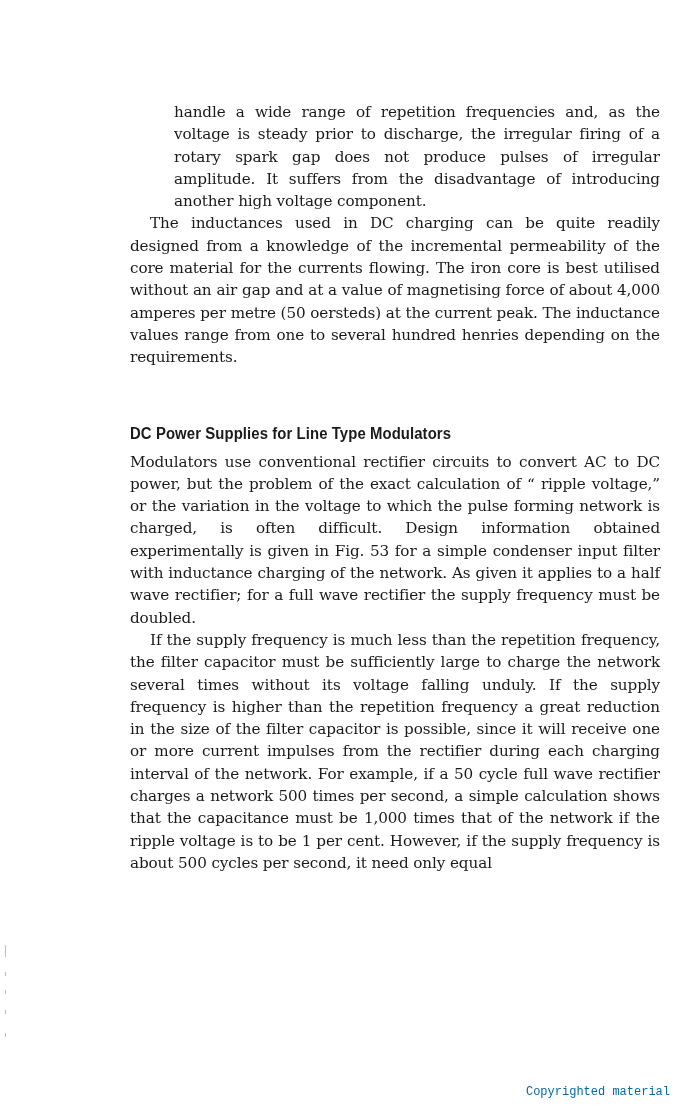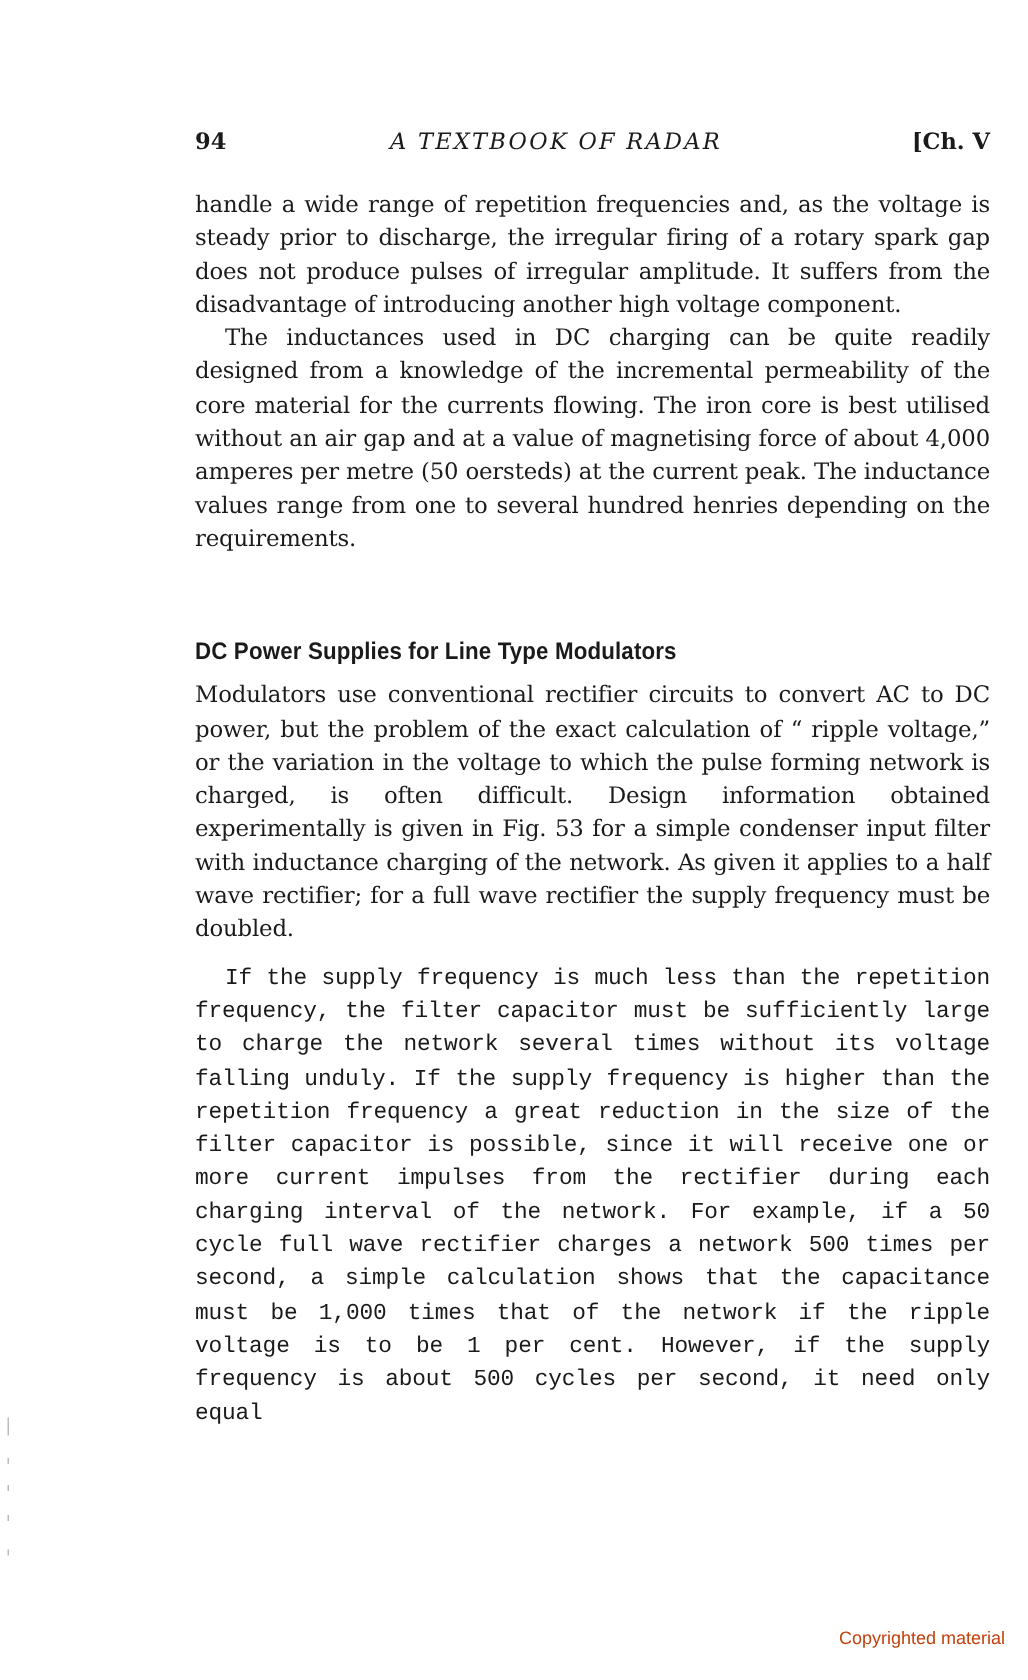--- a/index.html
+++ b/index.html
@@ -14,45 +14,40 @@
     display: flex; justify-content: space-between; align-items: baseline;
   }
   .page-num { font-weight: bold; font-size: 15px; }
   .book-title { font-style: italic; letter-spacing: 1.5px; font-size: 15px; position: absolute; left: 130px; }
   .chapter { font-weight: bold; font-size: 15px; }
   p {
     margin: 0; font-size: 15.2px; line-height: 22.3px;
     text-align: justify; letter-spacing: -0.1px;
   }
   p.indent { text-indent: 20px; }
-  .first { margin-top: 16px; }
+  .first { margin-top: 16px; margin-left: 44px; }
   .para2 { }
   h3 {
     margin: 0; margin-top: 56px; margin-bottom: 8px;
     font-family: "Liberation Sans", "DejaVu Sans", sans-serif;
     font-weight: bold; font-size: 16px; letter-spacing: 0.1px;
     transform: scaleX(0.93); transform-origin: left;
   }
-  .para4 { margin-top: 10px; font-family: Liberation Mono, monospace; }
+  .para4 { margin-top: 0; }
   .copyright {
     position: absolute; right: 15px; top: 1085px;
-    font-family: Liberation Sans, sans-serif;
-    font-size: 12px; color: #c2410c;
+    font-family: Liberation Mono, monospace;
+    font-size: 12px; color: #0369a1;
   }
   .edge-mark { position: absolute; left: 5px; width: 1px; background: #bbb; }
 </style>
 </head>
 <body>
 
 <div class="page">
-  <div class="running-head">
-    <span class="page-num">94</span>
-    <span class="book-title">A TEXTBOOK OF RADAR</span>
-    <span class="chapter">[Ch. V</span>
-  </div>
 
   <p class="first">handle a wide range of repetition frequencies and, as the voltage is steady prior to discharge, the irregular firing of a rotary spark gap does not produce pulses of irregular amplitude.  It suffers from the disadvantage of introducing another high voltage component.</p>
   <p class="indent para2">The inductances used in DC charging can be quite readily designed from a knowledge of the incremental permeability of the core material for the currents flowing.  The iron core is best utilised without an air gap and at a value of magnetising force of about 4,000 amperes per metre (50 oersteds) at the current peak.  The inductance values range from one to several hundred henries depending on the requirements.</p>
 
   <h3>DC Power Supplies for Line Type Modulators</h3>
 
   <p>Modulators use conventional rectifier circuits to convert AC to DC power, but the problem of the exact calculation of “ ripple voltage,” or the variation in the voltage to which the pulse forming network is charged, is often difficult.  Design information obtained experimentally is given in Fig. 53 for a simple condenser input filter with inductance charging of the network.  As given it applies to a half wave rectifier; for a full wave rectifier the supply frequency must be doubled.</p>
   <p class="indent para4">If the supply frequency is much less than the repetition frequency, the filter capacitor must be sufficiently large to charge the network several times without its voltage falling unduly.  If the supply frequency is higher than the repetition frequency a great reduction in the size of the filter capacitor is possible, since it will receive one or more current impulses from the rectifier during each charging interval of the network. For example, if a 50 cycle full wave rectifier charges a network 500 times per second, a simple calculation shows that the capacitance must be 1,000 times that of the network if the ripple voltage is to be 1 per cent.  However, if the supply frequency is about 500 cycles per second, it need only equal</p>
 </div>
 

